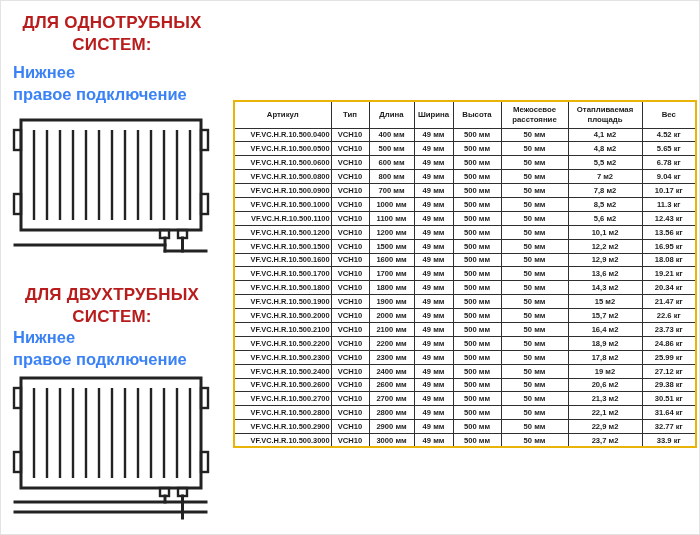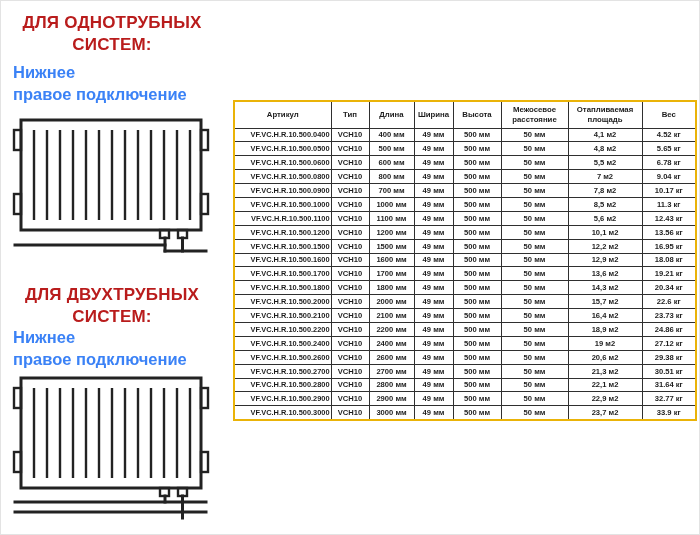--- a/index.html
+++ b/index.html
@@ -275,20 +275,30 @@
         <td class="article">VF.VC.H.R.10.500.1800</td>
         <td>VCH10</td>
         <td>1800 мм</td>
         <td>49 мм</td>
         <td>500 мм</td>
         <td>50 мм</td>
         <td>14,3 м2</td>
         <td>20.34 кг</td>
       </tr>
       <tr>
+        <td class="article">VF.VC.H.R.10.500.1900</td>
+        <td>VCH10</td>
+        <td>1900 мм</td>
+        <td>49 мм</td>
+        <td>500 мм</td>
+        <td>50 мм</td>
+        <td>15 м2</td>
+        <td>21.47 кг</td>
+      </tr>
+      <tr>
         <td class="article">VF.VC.H.R.10.500.2000</td>
         <td>VCH10</td>
         <td>2000 мм</td>
         <td>49 мм</td>
         <td>500 мм</td>
         <td>50 мм</td>
         <td>15,7 м2</td>
         <td>22.6 кг</td>
       </tr>
       <tr>
@@ -305,20 +315,30 @@
         <td class="article">VF.VC.H.R.10.500.2200</td>
         <td>VCH10</td>
         <td>2200 мм</td>
         <td>49 мм</td>
         <td>500 мм</td>
         <td>50 мм</td>
         <td>18,9 м2</td>
         <td>24.86 кг</td>
       </tr>
       <tr>
+        <td class="article">VF.VC.H.R.10.500.2300</td>
+        <td>VCH10</td>
+        <td>2300 мм</td>
+        <td>49 мм</td>
+        <td>500 мм</td>
+        <td>50 мм</td>
+        <td>17,8 м2</td>
+        <td>25.99 кг</td>
+      </tr>
+      <tr>
         <td class="article">VF.VC.H.R.10.500.2400</td>
         <td>VCH10</td>
         <td>2400 мм</td>
         <td>49 мм</td>
         <td>500 мм</td>
         <td>50 мм</td>
         <td>19 м2</td>
         <td>27.12 кг</td>
       </tr>
       <tr>

